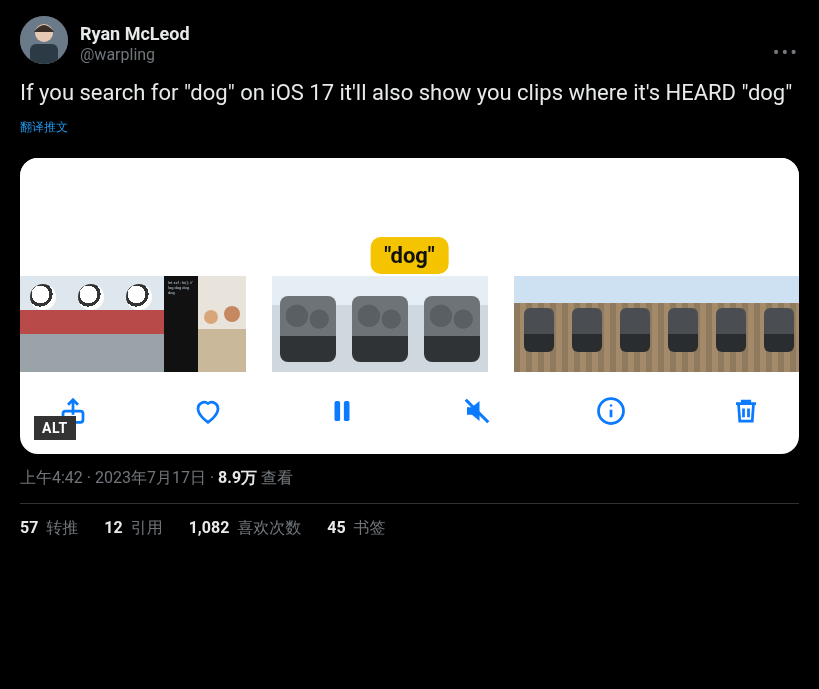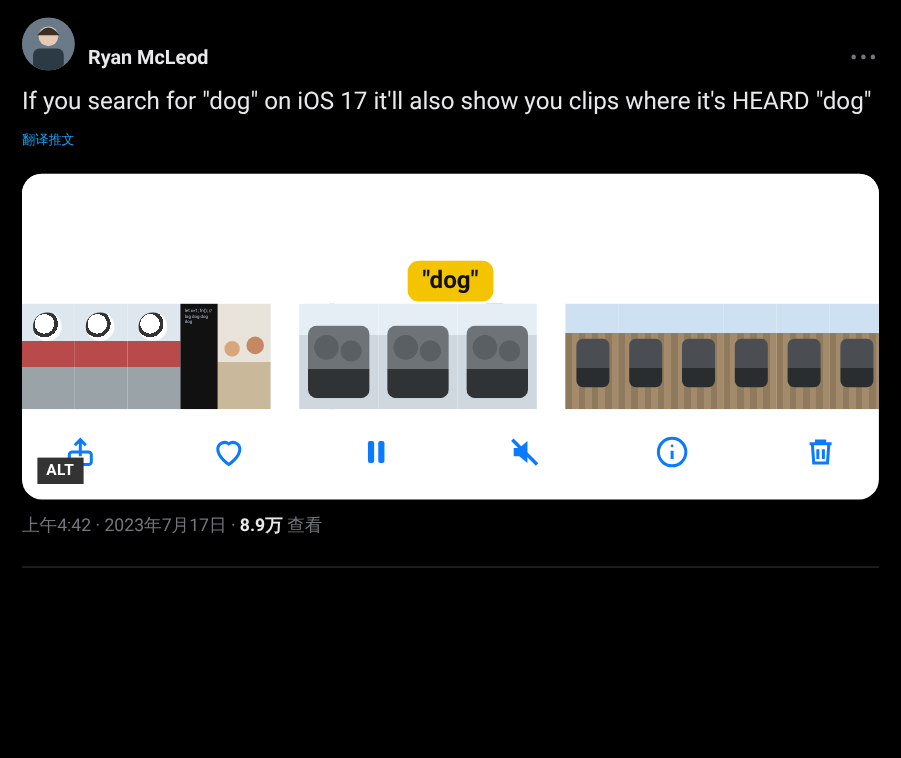--- a/index.html
+++ b/index.html
@@ -176,21 +176,21 @@
   .pause svg rect{fill:#0a7aff;stroke:none;}
   .mute svg{stroke:#0a7aff;}
   .trash svg{stroke:#0a7aff;}
   .alt-badge{
     position:absolute;left:14px;bottom:14px;
     background:#333;color:#fff;font-weight:700;font-size:14px;
     padding:4px 8px;border-radius:0;letter-spacing:.5px;
   }
   .meta-line{
     color:#71767b;font-size:16px;
-    padding-bottom:26px;
+    padding-bottom:14px;
     border-bottom:1px solid #2f3336;
   }
   .meta-line .strong{color:#e7e9ea;font-weight:700;}
   .stats{
     display:flex;gap:26px;
     padding-top:14px;
     font-size:16px;color:#71767b;
   }
   .stats .n{color:#e7e9ea;font-weight:700;margin-right:4px;}
 </style>
@@ -203,20 +203,21 @@
     <div class="avatar">
       <svg viewBox="0 0 48 48">
         <rect width="48" height="48" fill="#6b7a88"></rect>
         <circle cx="24" cy="17" r="9" fill="#e6c9b3"></circle>
         <path d="M14 16 q10 -14 20 0" fill="#3a2e26"></path>
         <rect x="10" y="28" width="28" height="20" rx="6" fill="#2b3a44"></rect>
       </svg>
     </div>
     <div class="name-block">
       <div class="display-name">Ryan McLeod</div>
+      <div class="handle">@warpling</div>
     </div>
     <div class="more-dots">•••</div>
   </div>
 
   <div class="body-text">If you search for "dog" on iOS 17 it'll also show you clips where it's HEARD "dog"</div>
 
   <a class="translate-link">翻译推文</a>
 
   <div class="media-card">
     <div class="media-top">
@@ -287,14 +288,20 @@
       </div>
     </div>
 
     <div class="alt-badge">ALT</div>
   </div>
 
   <div class="meta-line">
     <span>上午4:42</span><span> · </span><span>2023年7月17日</span><span> · </span><span class="strong">8.9万</span><span> 查看</span>
   </div>
 
+  <div class="stats">
+    <div><span class="n">57</span><span> 转推</span></div>
+    <div><span class="n">12</span><span> 引用</span></div>
+    <div><span class="n">1,082</span><span> 喜欢次数</span></div>
+    <div><span class="n">45</span><span> 书签</span></div>
+  </div>
 
 </div>
 
 </body></html>

